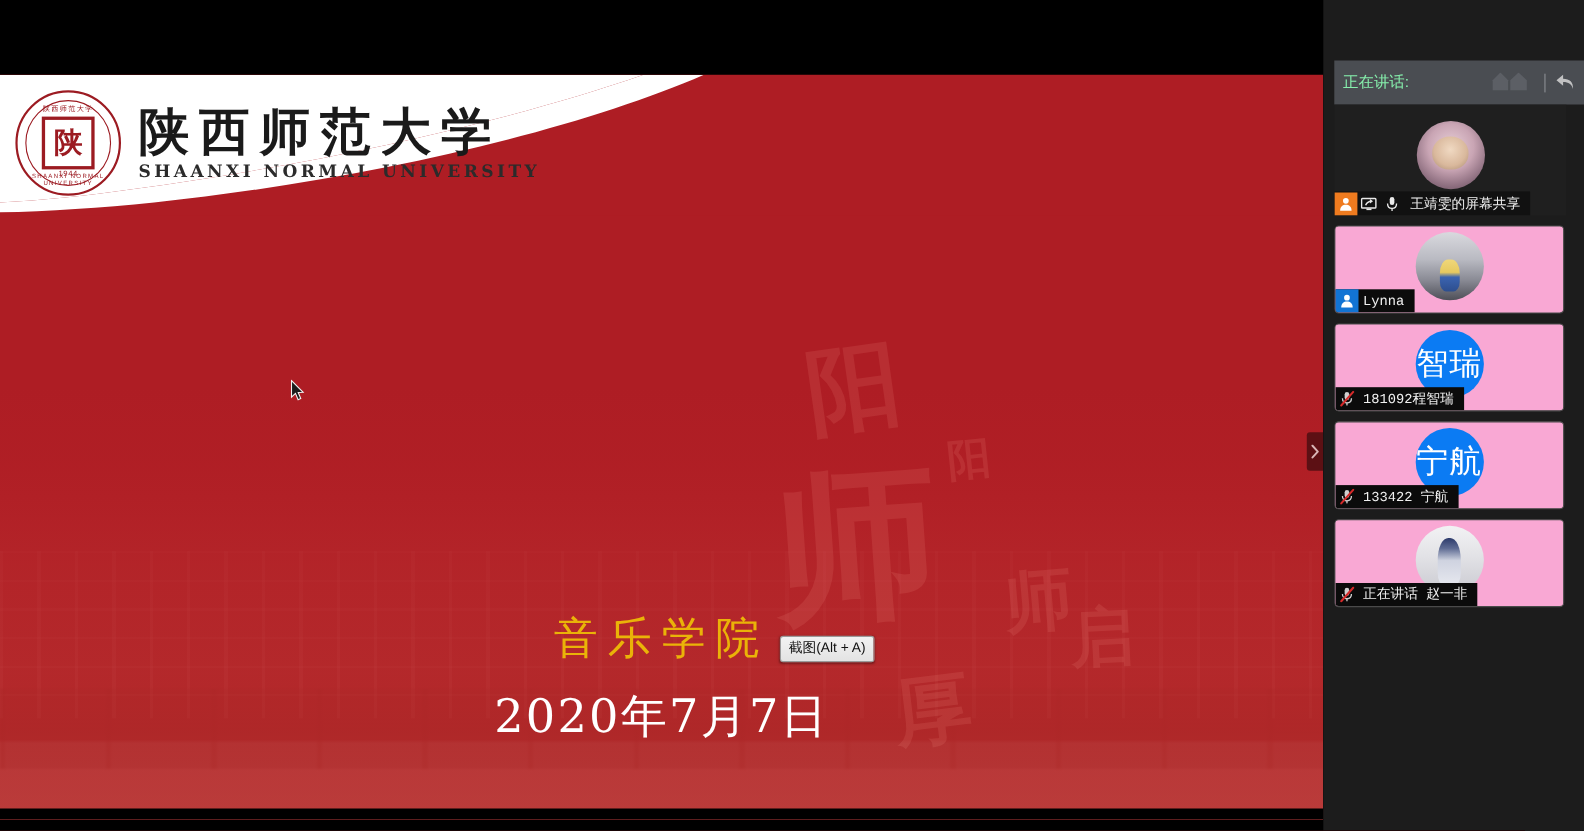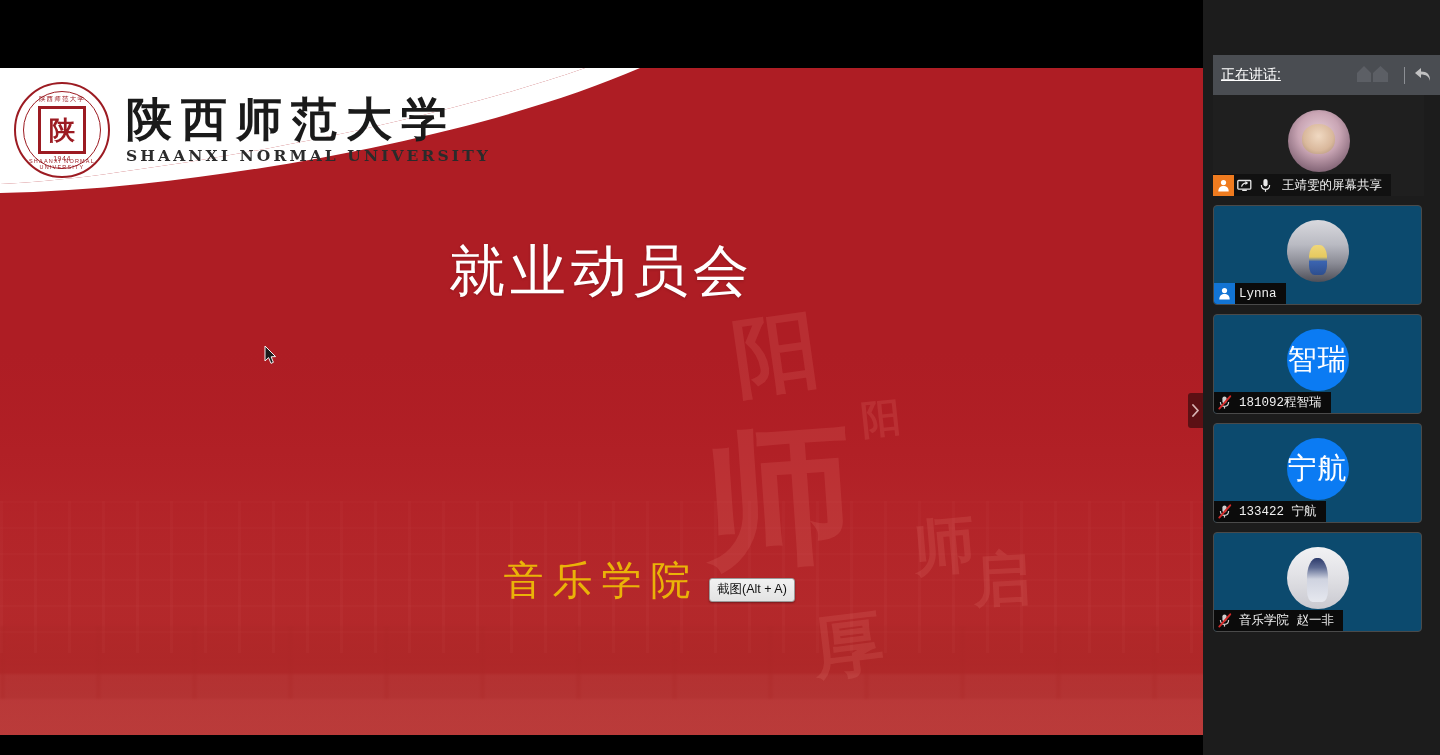--- a/index.html
+++ b/index.html
@@ -163,33 +163,33 @@
   
   #right-panel{
     position:absolute; left:1203px; top:0; width:237px; height:755px;
     background:#1c1c1c;
   }
   #panel-header{
     position:absolute; left:10px; top:55px; width:227px; height:40px;
     background:#4a4d52; display:flex; align-items:center; padding:0 8px;
   }
   #panel-header-title{
-    color:#ffffff; font-size:14px; flex:1;text-decoration:underline;
+    color:#86efac; font-size:14px; flex:1;
   }
   #panel-header-icons{ display:flex; align-items:center; gap:9px; }
   .hdr-icon{ opacity:.85; display:flex; align-items:center; }
   #hdr-divider{ width:1px; height:17px; background:#8c8f94; }
 
   #tiles{
     position:absolute; left:10px; top:95px; width:227px; bottom:0;
     overflow:hidden;
   }
   .tile{
     position:relative; width:209px; margin:0 0 9px 0;
-    height:100px; background:#0c4a6e;
+    height:80px; background:#f9a8d4;
     border:1px solid #4a4a4a; border-radius:4px;
     overflow:hidden;
   }
   .tile.t0{ height:101px; border:none; background:#1f1f1f; border-radius:0; width:211px;}
   .tile-avatar{
     position:absolute; left:50%; top:46%; transform:translate(-50%,-50%);
     width:62px; height:62px; border-radius:50%; overflow:hidden;
     display:flex; align-items:center; justify-content:center;
   }
   .tile-avatar.initials{
@@ -280,23 +280,23 @@
             <div id="seal-arc-bot">SHAANXI NORMAL UNIVERSITY</div>
           </div>
           <div id="wordmark">
             <div id="wordmark-cn">陕西师范大学</div>
             <div id="wordmark-en">SHAANXI NORMAL UNIVERSITY</div>
           </div>
         </div>
       </div>
 
       <div id="slide-title">
-        <div>就业动员会</div>
       </div>
       <div id="slide-org">音乐学院</div>
+      <div id="slide-date">2020年7月7日</div>
 
       <div id="bottom-strip"></div>
     </div>
 
     <svg id="cursor" viewBox="0 0 13 20">
       <path d="M1,1 L1,16 L4.6,12.6 L7,18.4 L9.4,17.3 L7.1,11.8 L11.6,11.6 Z" fill="#1b1b1b" stroke="#f2f2f2" stroke-width="1"></path>
     </svg>
 
     <div id="screenshot-tooltip">截图(Alt + A)</div>
 
@@ -399,19 +399,19 @@
           <div class="tile-avatar av-girl"></div>
           <div class="tile-label">
             <span class="lbl-icon">
               <svg width="14" height="15" viewBox="0 0 14 15">
                 <rect x="4.4" y="1.4" width="4.2" height="7.2" rx="2.1" fill="#cfcfcf"></rect>
                 <path d="M2.4,7 C2.4,9.9 4.1,11.3 6.5,11.3 C8.9,11.3 10.6,9.9 10.6,7" fill="none" stroke="#cfcfcf" stroke-width="1.2"></path>
                 <rect x="5.9" y="11.1" width="1.2" height="2.5" fill="#cfcfcf"></rect>
                 <path d="M1.3,13.6 L12.2,1.3" stroke="#d42a2a" stroke-width="1.9" stroke-linecap="round"></path>
               </svg>
             </span>
-            <span class="lbl-text">音乐学院 赵一非</span>
+            <span class="lbl-text">正在讲话 赵一非</span>
           </div>
         </div>
       </div>
 
   </div>
 </div>
 
 </body></html>

